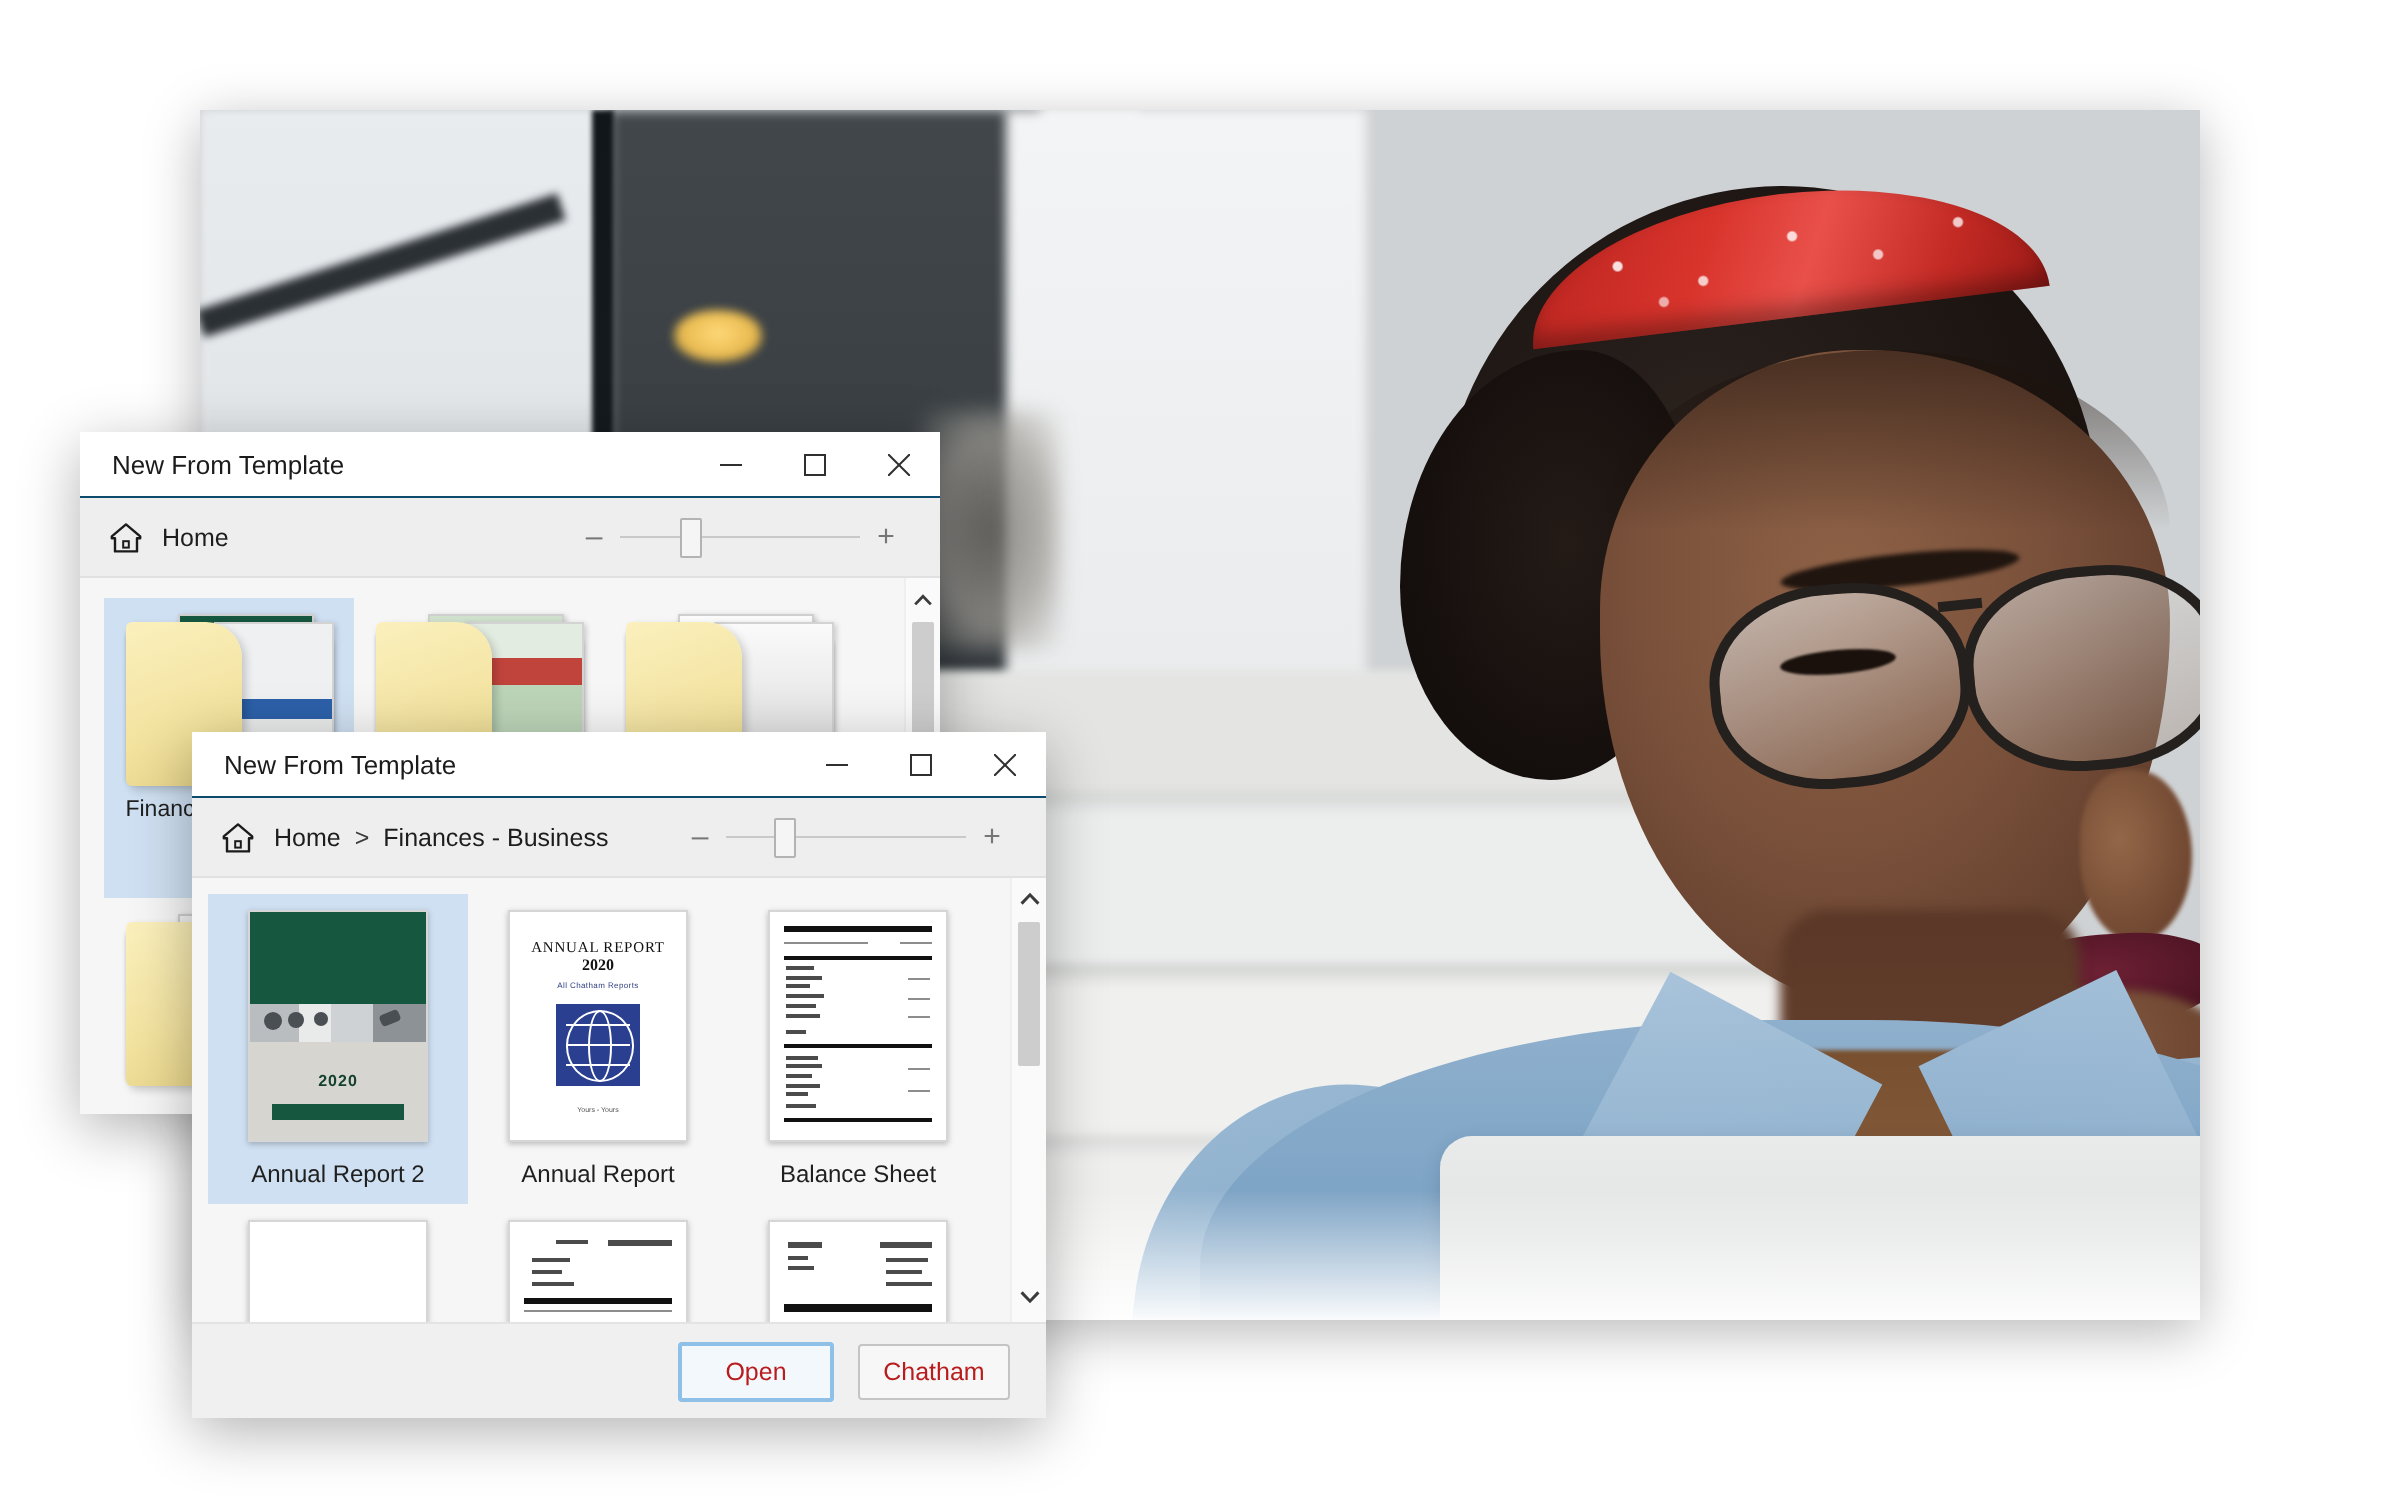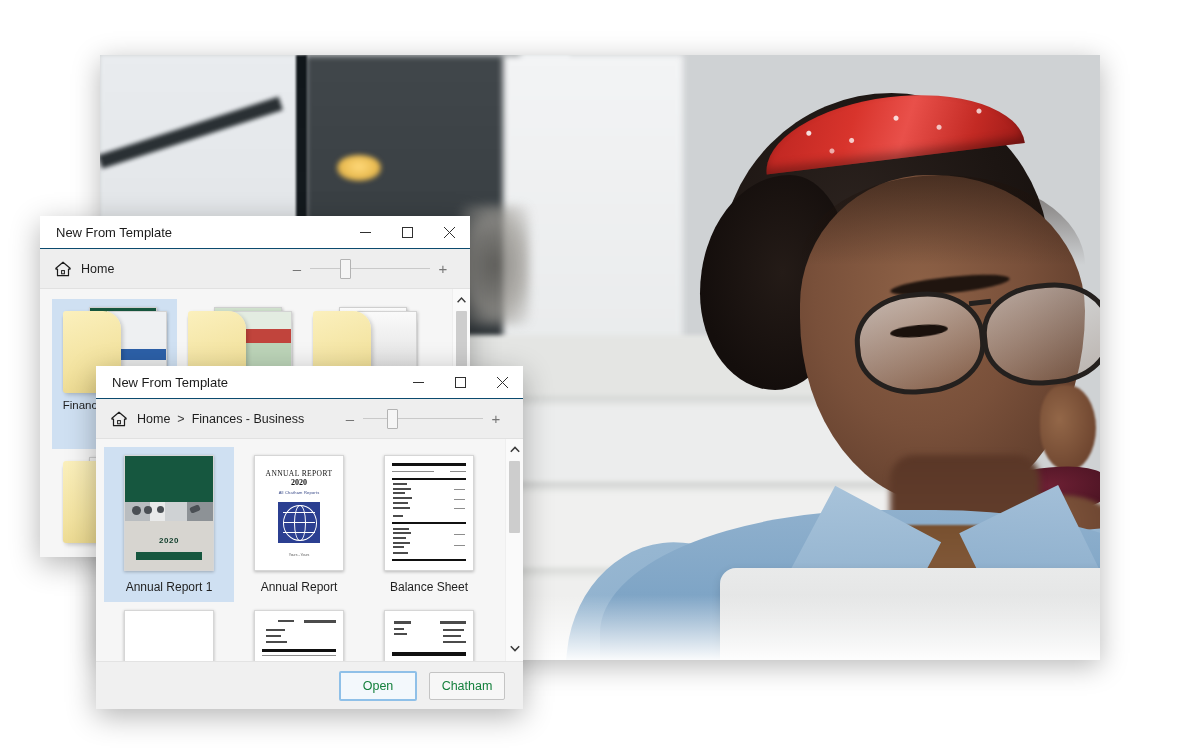--- a/index.html
+++ b/index.html
@@ -295,21 +295,21 @@
         border-left:1px solid #efefef;}
   .sbar .arrow{position:absolute;left:0;width:17px;height:17px;display:flex;
         align-items:center;justify-content:center;color:#4b4b4b;}
   .sbar .arrow.up{top:2px;} .sbar .arrow.dn{bottom:4px;}
   .sbar .thumbr{position:absolute;left:3px;width:11px;background:#cdcdcd;border-radius:1px;}
 
   
   .footer{height:48px;background:#f0f0f0;border-top:1px solid #e3e3e3;
     display:flex;align-items:center;justify-content:flex-end;gap:12px;padding-right:18px;
     box-sizing:border-box;}
-  .btn{width:74px;height:26px;font-size:12.5px;color:#15803d;background:#f7f7f7;
+  .btn{width:74px;height:26px;font-size:12.5px;color:#b91c1c;background:#f7f7f7;
     border:1px solid #c4c4c4;border-radius:2px;display:flex;align-items:center;justify-content:center;}
   .btn.primary{border:2px solid #8fc0e8;background:#f3f8fc;}
 </style>
 </head>
 <body>
 
 <div class="stage">
 
   <div class="photo">
     <div class="layer bg-stairs"></div>
@@ -502,21 +502,21 @@
             <div class="ar2-strip">
               <i style="left:8%;width:9px;height:9px;"></i>
               <i style="left:22%;width:8px;height:8px;"></i>
               <i style="left:36%;width:7px;height:7px;"></i>
               <i style="left:74%;width:10px;height:6px;border-radius:2px;transform:rotate(-22deg);"></i>
             </div>
             <div class="ar2-body"></div>
             <div class="ar2-year">2020</div>
             <div class="ar2-bar"></div>
           </div>
-          <div class="tlabel">Annual Report 1</div>
+          <div class="tlabel">Annual Report 2</div>
         </div>
 
         <div class="tcell">
           <div class="thumb">
             <div class="ar-title">ANNUAL REPORT</div>
             <div class="ar-year">2020</div>
             <div class="ar-sub">All Chatham Reports</div>
             <div class="ar-globe">
               <span style="top:26%;"></span>
                 <span style="top:50%;"></span>

